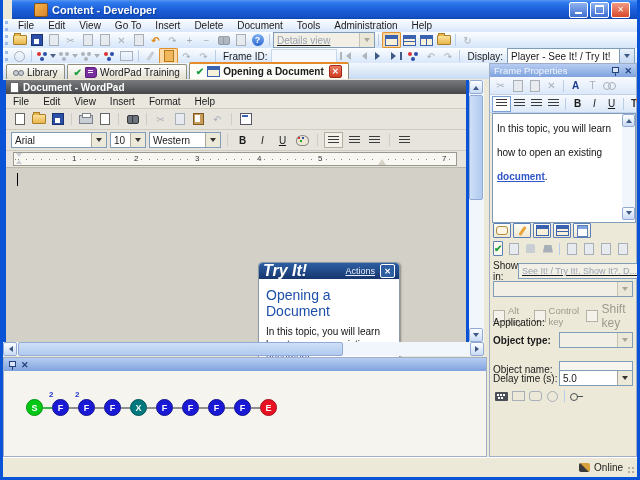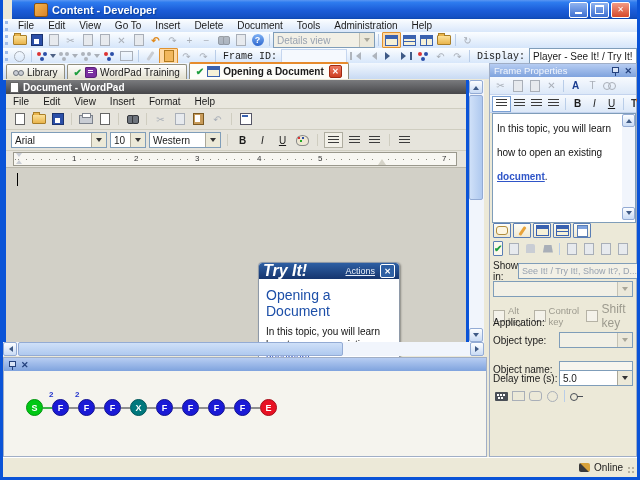--- a/index.html
+++ b/index.html
@@ -22,21 +22,21 @@
   
   .menubar{position:absolute;left:0;top:19px;width:634px;height:13px;
     background:linear-gradient(#FBFDFF,#D9E7FA);display:flex;align-items:center;border-bottom:1px solid #C9D8EF;}
   .menu-item{padding:0 7px;font-size:10px;line-height:13px;cursor:default;}
   .grip{width:0;height:10px;border-left:3px dotted #9FBCE8;margin:0 3px 0 2px;}
   .toolbar{position:absolute;left:0;width:634px;height:16px;background:linear-gradient(#FBFDFF,#D5E5FA);
     display:flex;align-items:center;border-bottom:1px solid #C3D3EE;}
   .tb-ic{width:17px;height:14px;display:flex;align-items:center;justify-content:center;font-size:10px;flex:0 0 auto;}
   .dis{color:#A9AFB8;}
   .sep{width:1px;height:12px;background:#B9CDE8;margin:0 3px;flex:0 0 auto;}
-  .lbl{padding:0 4px;white-space:nowrap;font-family:Liberation Mono, monospace;}
+  .lbl{padding:0 4px;white-space:nowrap;}
 
   
   .folder{width:12px;height:8px;background:linear-gradient(#FBE19A,#E9B54D);border:1px solid #A97E28;border-radius:1px;position:relative;}
   .folder::before{content:"";position:absolute;left:0;top:-3px;width:5px;height:2px;background:#E9B54D;border:1px solid #A97E28;border-bottom:none;}
   .floppy{width:10px;height:10px;background:#2B4FA8;border:1px solid #1B3470;position:relative;}
   .floppy::before{content:"";position:absolute;left:2px;top:4px;width:5px;height:5px;background:#fff;}
   .page{width:8px;height:10px;background:#fff;border:1px solid #666;}
   .page.gray{border-color:#A9AFB8;background:#E7EAEE;}
   .printer{width:12px;height:7px;background:#C9CDD4;border:1px solid #7C828C;position:relative;}
   .printer::before{content:"";position:absolute;left:2px;top:-3px;width:7px;height:3px;background:#fff;border:1px solid #7C828C;}
@@ -104,21 +104,21 @@
   .wp-menu{height:14px;background:#E9E7DE;border-bottom:1px solid #CFCDC0;display:flex;align-items:center;}
   .wp-menu .menu-item{padding:0 7px;}
   .wp-toolbar{height:20px;background:#E6E4DC;border-bottom:1px solid #CFCDC0;display:flex;align-items:center;padding-left:5px;gap:2px;}
   .wp-format{height:20px;background:#E6E4DC;border-bottom:1px solid #CFCDC0;display:flex;align-items:center;padding-left:5px;gap:3px;}
   .combo{display:flex;align-items:center;border:1px solid #7F9DB9;background:#fff;font-size:10px;height:16px;box-sizing:border-box;}
   .combo .cv{flex:1;padding:0 3px;white-space:nowrap;overflow:hidden;}
   .combo .ca{width:14px;height:100%;display:flex;align-items:flex-start;justify-content:center;background:linear-gradient(#E9F2FC,#C6D9F1);border-left:1px solid #7F9DB9;}
   .combo .ca::before{content:"";width:0;height:0;border:3px solid transparent;border-top:4px solid #3F5A86;margin-top:5px;}
   .combo.classic .ca{background:#ECE9D8;border-left:1px solid #ACA899;}
   .combo.classic .ca::before{border-top-color:#333;}
-  .combo.disabled{background:#F2F0E6;}
+  .combo.disabled{background:#F2F0E6;text-decoration:underline;}
   .combo.disabled .cv{color:#98A2B0;}
   .combo.disabled .ca{background:#EBE8DA;border-left-color:#C5C2B4;}
   .combo.disabled .ca::before{border-top-color:#A8A698;}
   .wp-ruler{height:15px;background:#E6E4DC;position:relative;padding:1px 0 0 7px;}
   .ruler-bar{position:relative;width:442px;height:12px;background:#F8F7F2;border:1px solid #9A988C;
     background-image:repeating-linear-gradient(90deg,#8A8A80 0 1px,transparent 1px 7.7px);
     background-size:100% 1px;background-position:4px 6px;background-repeat:repeat-x;}
   .ruler-num{position:absolute;top:0;font-size:8px;color:#333;background:#F8F7F2;padding:0 2px;line-height:11px;}
   .indent-marker{position:absolute;left:2px;top:0;width:7px;height:11px;}
   .indent-marker::before{content:"";position:absolute;left:0;top:0;border:3.5px solid transparent;border-top:4px solid #C9CDD4;}
@@ -722,21 +722,21 @@
       <span class="dislbl" style="margin-right:5px;font-size:9.5px;">Control key</span>
       <span class="cb"></span>
       <span class="dislbl" style="font-size:12px;">Shift key</span>
     </div>
 
     <div class="fprow" style="top:253px;">
       <span>Application:</span>
     </div>
 
     <div class="fprow" style="top:268px;">
-      <span style="flex:1;">Object type:</span>
+      <span style="flex:1;font-weight:bold;">Object type:</span>
       <span class="combo disabled classic" style="width:74px;">
         <span class="cv"></span>
         <span class="ca"></span>
       </span>
     </div>
 
     <div class="fprow" style="top:297px;">
       <span style="flex:1;">Object name:</span>
       <input class="field" style="width: 74px;" value="">
     </div>

